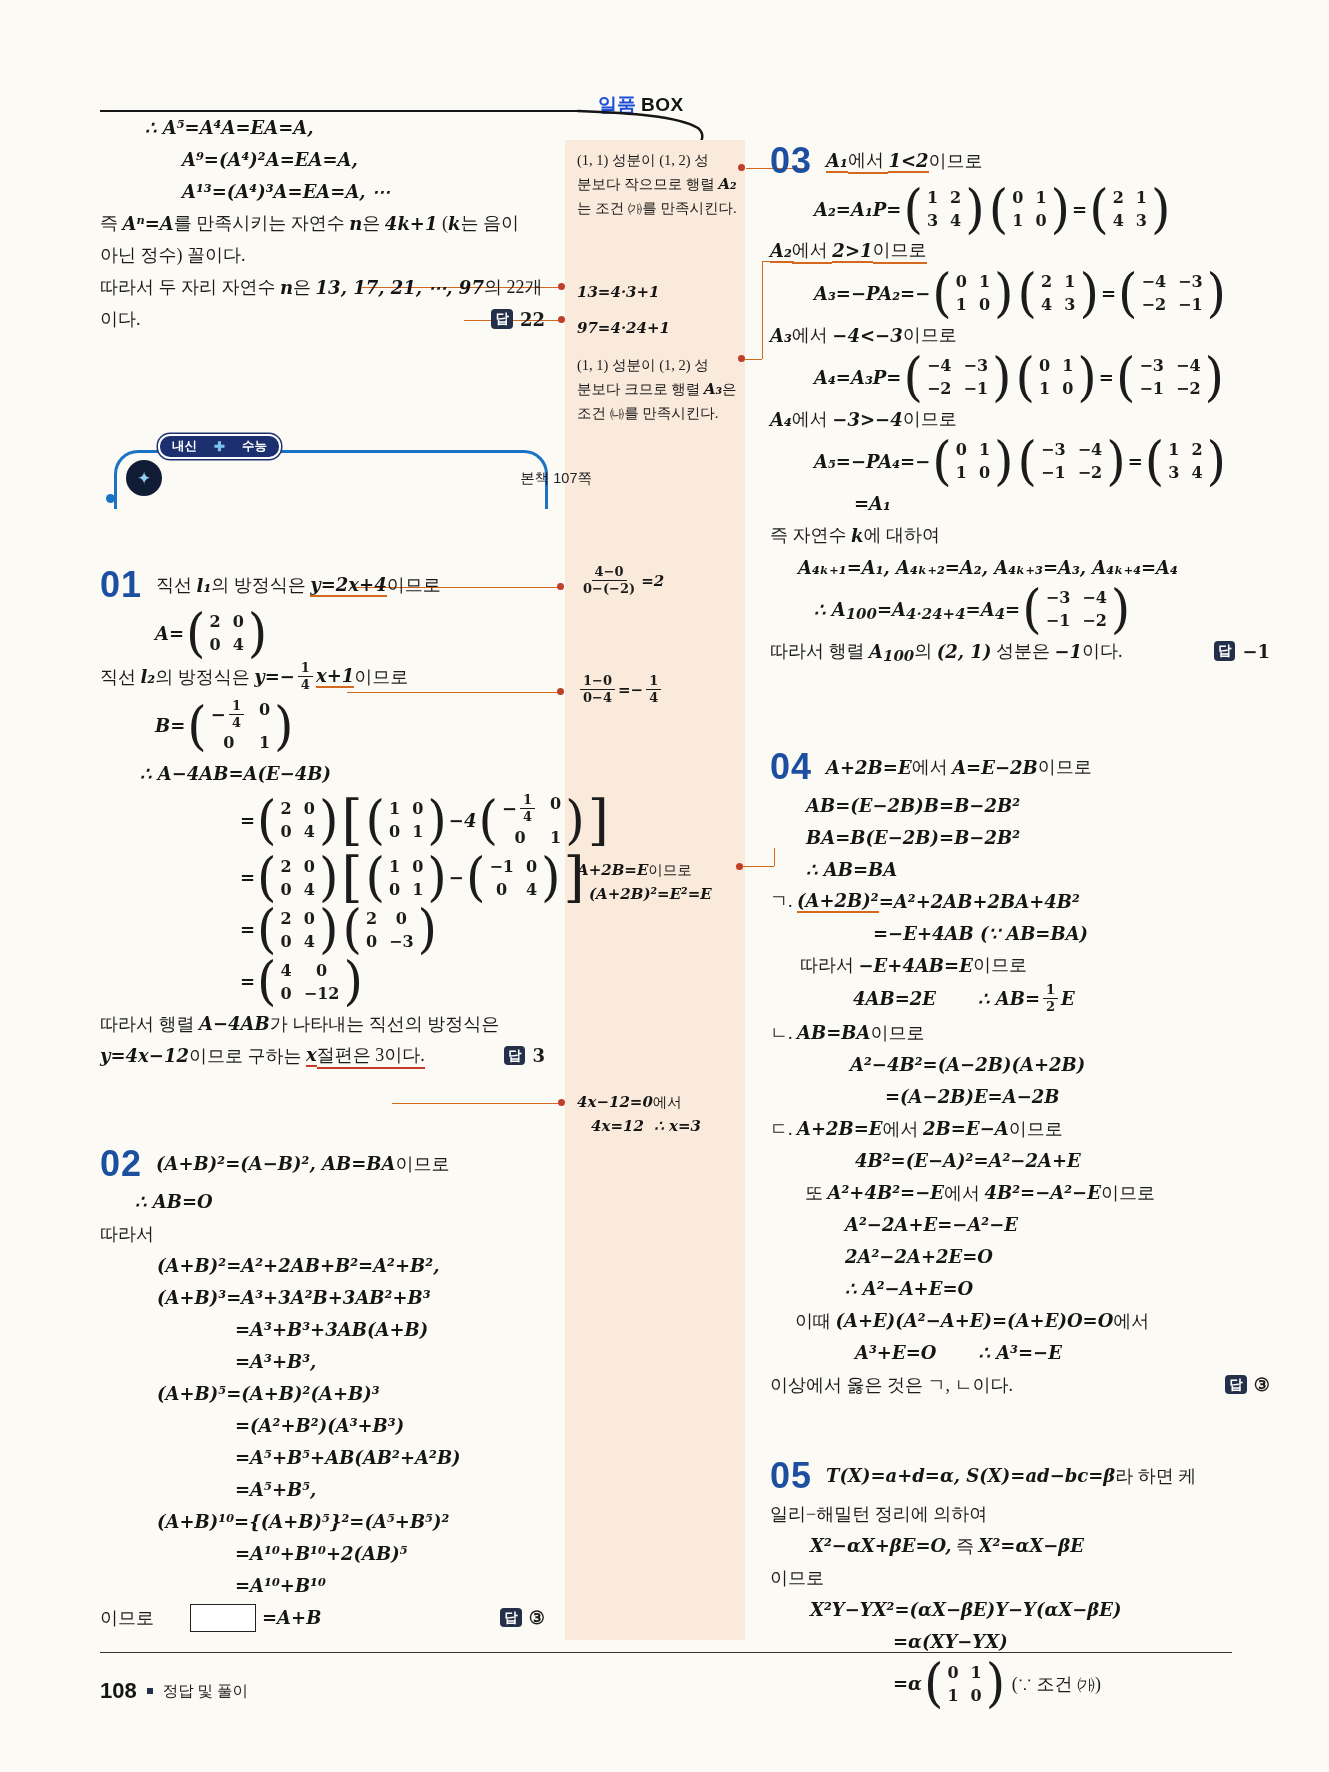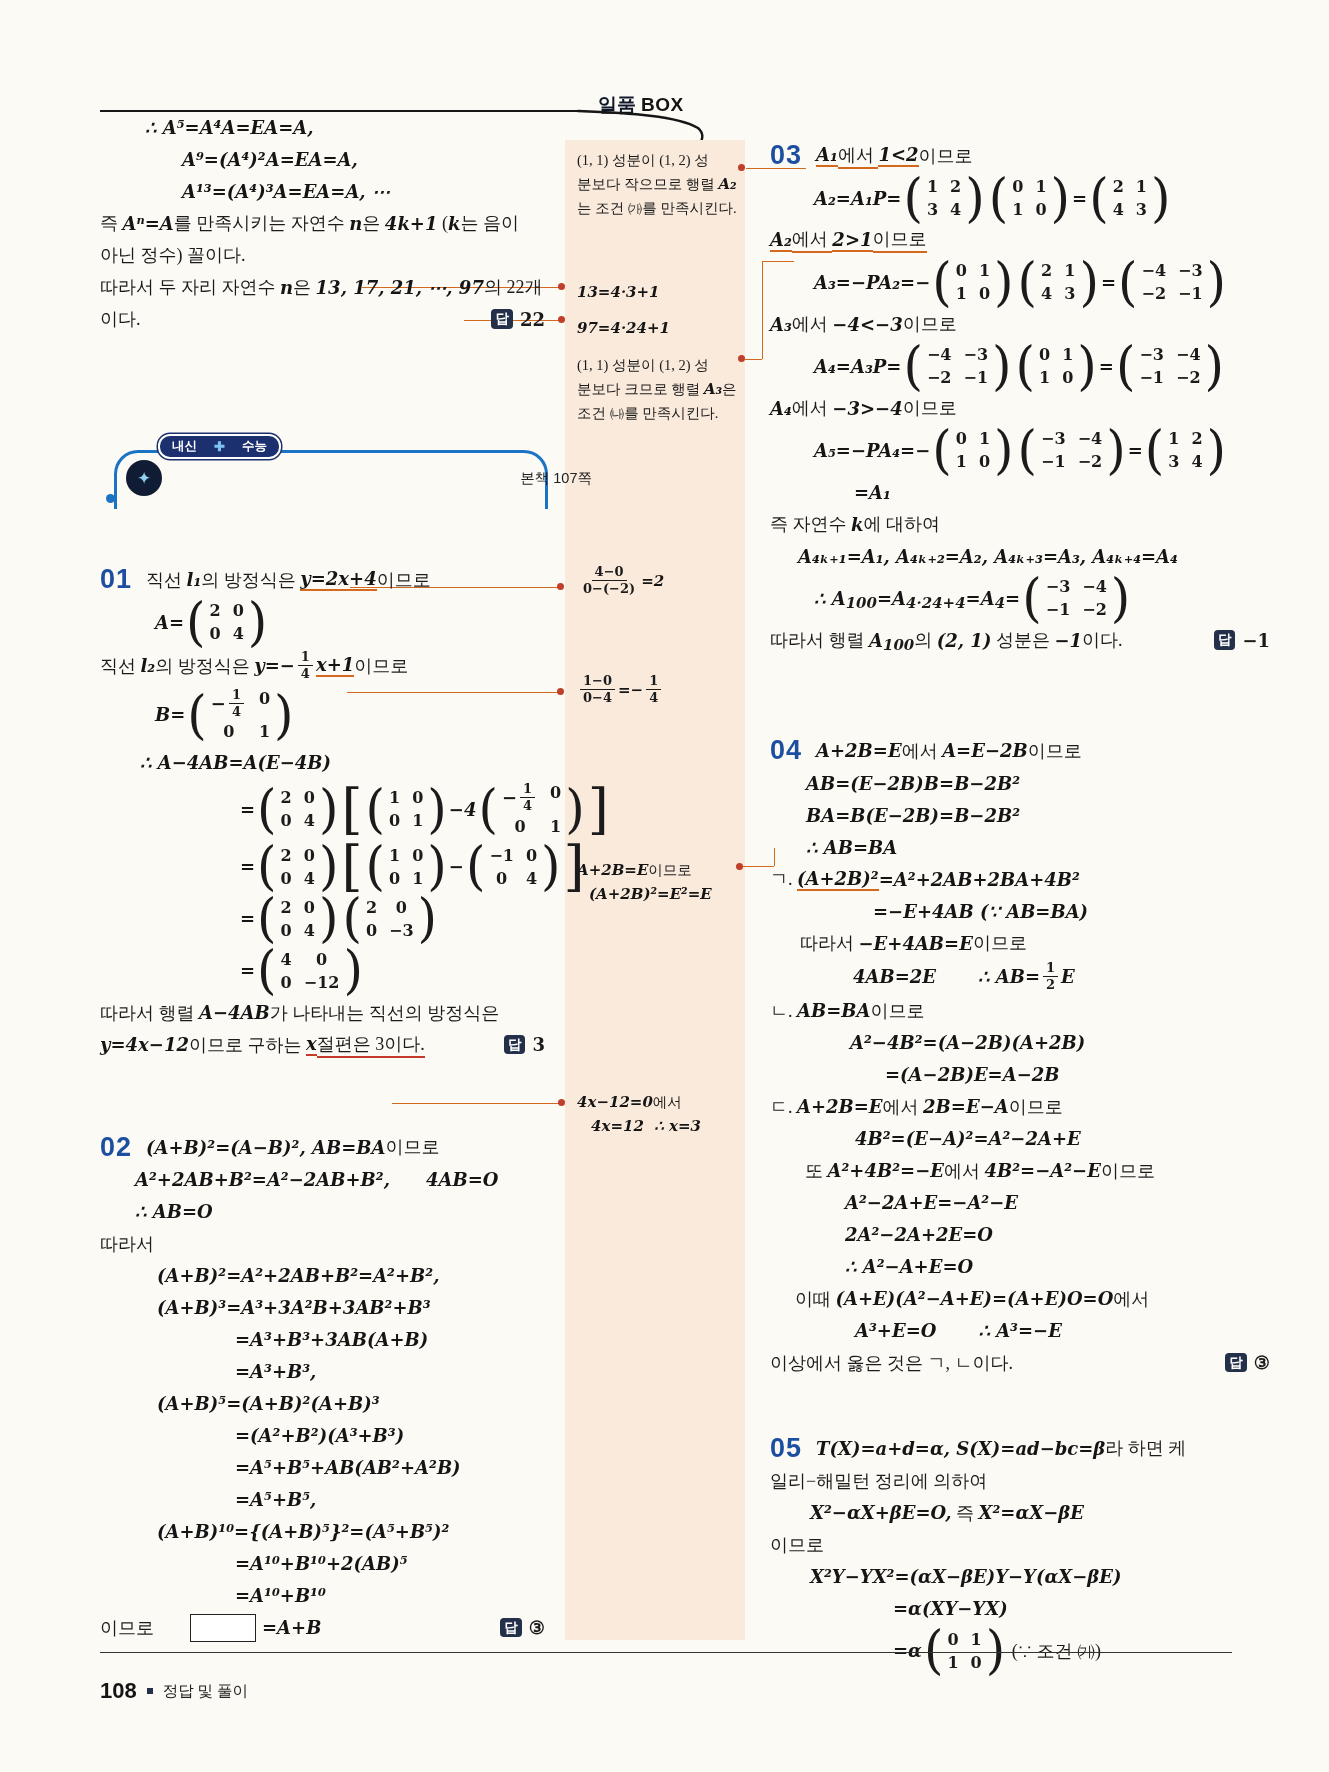--- a/index.html
+++ b/index.html
@@ -2,41 +2,41 @@
 <html><head>
 <meta charset="utf-8">
 <style>
   html,body{margin:0;padding:0;background:#e8e6e0;}
   .page{position:relative;width:1329px;height:1772px;background:#fcfaf5;overflow:hidden;
         font-family:"Liberation Serif", serif;color:#1b1b1b;}
   
   .top-rule{position:absolute;left:100px;top:110px;width:478px;height:0;border-top:2.4px solid #161616;}
   .hdr-label{position:absolute;left:598px;top:92px;display:flex;gap:5px;align-items:baseline;
              font-family:"Liberation Sans",sans-serif;font-weight:800;font-size:19px;}
-  .hdr-label .red{color:#0f172a;}
+  .hdr-label .red{color:#1d4ed8;}
   .hdr-label .blk{color:#141414;letter-spacing:.5px;}
   .hdr-curve{position:absolute;left:0;top:0;pointer-events:none;}
   
   .strip{position:absolute;left:565px;top:140px;width:180px;height:1500px;background:#faeadc;}
   .note{position:absolute;left:12px;width:168px;}
   .note .line{min-height:24px;margin-bottom:0;}
   .note .kt{font-size:14.5px;}
   .note .km{font-size:15px;}
   
   .col{position:absolute;}
   #col-left{left:100px;top:112px;width:445px;}
   #col-right{left:770px;top:140px;width:500px;}
   .line{display:flex;align-items:center;white-space:pre;min-height:30px;margin-bottom:2px;width:100%;}
   .kt{font-size:18px;font-weight:500;color:#1b1b1b;}
   .km{font-family:"DejaVu Serif",serif;font-style:italic;font-weight:700;font-size:18px;color:#151515;}
   .ksub{font-family:"DejaVu Serif",serif;font-style:italic;font-weight:700;font-size:15px;
         position:relative;bottom:-5px;}
   .u1{border-bottom:2px solid #d2691e;}
   .u2{border-bottom:2px solid #c53a28;}
-  .pnum{font-family:"Liberation Sans",sans-serif;font-weight:800;font-size:27px;color:#1d4fa1;
+  .pnum{font-family:"Liberation Sans",sans-serif;font-weight:800;font-size:36px;color:#1d4fa1;
         margin-right:14px;letter-spacing:1px;}
   .fill{flex:1 1 auto;}
   
   .mx{display:inline-flex;align-items:center;margin:0 2px;}
   .mx .p{font-family:"DejaVu Serif",serif;font-size:50px;font-weight:400;line-height:.85;transform:scaleY(1.05);}
   .mx .g{display:inline-grid;grid-template-columns:auto auto;column-gap:12px;padding:2px 4px;}
   .mx .c{font-family:"DejaVu Serif",serif;font-weight:700;font-size:16px;line-height:23px;text-align:center;}
   .bigb{font-family:"DejaVu Serif",serif;font-size:54px;font-weight:300;line-height:.8;transform:scaleY(1.02);margin:0 1px;}
   
   .frw{display:inline-flex;align-items:center;}
@@ -172,21 +172,20 @@
       <div class="line"><span class="kt">직선 </span><span class="km">l₂</span><span class="kt">의 방정식은 </span><span class="km">y=−</span><span class="frw"><span class="fr"><span class="fn">1</span><span class="fd">4</span></span></span><span class="km u1">x+1</span><span class="kt">이므로</span></div>
       <div class="line" style="margin-left: 55px;"><span class="km">B=</span><span class="mx"><span class="p">(</span><span class="g"><span class="c"><span class="frw"><span class="km">−</span><span class="fr"><span class="fn">1</span><span class="fd">4</span></span></span></span><span class="c">0</span><span class="c">0</span><span class="c">1</span></span><span class="p">)</span></span></div>
       <div class="line" style="margin-left: 40px;"><span class="km">∴ A−4AB=A(E−4B)</span></div>
       <div class="line" style="margin-left: 140px;"><span class="km">=</span><span class="mx"><span class="p">(</span><span class="g"><span class="c">2</span><span class="c">0</span><span class="c">0</span><span class="c">4</span></span><span class="p">)</span></span><span class="bigb">[</span><span class="mx"><span class="p">(</span><span class="g"><span class="c">1</span><span class="c">0</span><span class="c">0</span><span class="c">1</span></span><span class="p">)</span></span><span class="km">−4</span><span class="mx"><span class="p">(</span><span class="g"><span class="c"><span class="frw"><span class="km">−</span><span class="fr"><span class="fn">1</span><span class="fd">4</span></span></span></span><span class="c">0</span><span class="c">0</span><span class="c">1</span></span><span class="p">)</span></span><span class="bigb">]</span></div>
       <div class="line" style="margin-left: 140px;"><span class="km">=</span><span class="mx"><span class="p">(</span><span class="g"><span class="c">2</span><span class="c">0</span><span class="c">0</span><span class="c">4</span></span><span class="p">)</span></span><span class="bigb">[</span><span class="mx"><span class="p">(</span><span class="g"><span class="c">1</span><span class="c">0</span><span class="c">0</span><span class="c">1</span></span><span class="p">)</span></span><span class="km">−</span><span class="mx"><span class="p">(</span><span class="g"><span class="c">−1</span><span class="c">0</span><span class="c">0</span><span class="c">4</span></span><span class="p">)</span></span><span class="bigb">]</span></div>
       <div class="line" style="margin-left: 140px;"><span class="km">=</span><span class="mx"><span class="p">(</span><span class="g"><span class="c">2</span><span class="c">0</span><span class="c">0</span><span class="c">4</span></span><span class="p">)</span></span><span class="mx"><span class="p">(</span><span class="g"><span class="c">2</span><span class="c">0</span><span class="c">0</span><span class="c">−3</span></span><span class="p">)</span></span></div>
       <div class="line" style="margin-left: 140px;"><span class="km">=</span><span class="mx"><span class="p">(</span><span class="g"><span class="c">4</span><span class="c">0</span><span class="c">0</span><span class="c">−12</span></span><span class="p">)</span></span></div>
       <div class="line"><span class="kt">따라서 행렬 </span><span class="km">A−4AB</span><span class="kt">가 나타내는 직선의 방정식은</span></div>
       <div class="line"><span class="km">y=4x−12</span><span class="kt">이므로 구하는 </span><span class="km u2">x</span><span class="kt u2">절편은 3이다.</span><span class="fill"></span><span class="ab"><span class="abq" style="background: rgb(36, 47, 73);">답</span><span class="abv">3</span></span></div>
       <div class="line" style="margin-top: 72px;"><span class="pnum" style="color: rgb(29, 79, 161);">02</span><span class="km">(A+B)²=(A−B)², AB=BA</span><span class="kt">이므로</span></div>
-      <div class="line" style="margin-left: 35px;"><span class="km">A²+2AB+B²=A²−2AB+B²,</span><span style="display: inline-block; width: 36px;"></span><span class="km">4AB=O</span></div>
       <div class="line" style="margin-left: 35px;"><span class="km">∴ AB=O</span></div>
       <div class="line"><span class="kt">따라서</span></div>
       <div class="line" style="margin-left: 57px;"><span class="km">(A+B)²=A²+2AB+B²=A²+B²,</span></div>
       <div class="line" style="margin-left: 57px;"><span class="km">(A+B)³=A³+3A²B+3AB²+B³</span></div>
       <div class="line" style="margin-left: 135px;"><span class="km">=A³+B³+3AB(A+B)</span></div>
       <div class="line" style="margin-left: 135px;"><span class="km">=A³+B³,</span></div>
       <div class="line" style="margin-left: 57px;"><span class="km">(A+B)⁵=(A+B)²(A+B)³</span></div>
       <div class="line" style="margin-left: 135px;"><span class="km">=(A²+B²)(A³+B³)</span></div>
       <div class="line" style="margin-left: 135px;"><span class="km">=A⁵+B⁵+AB(AB²+A²B)</span></div>
       <div class="line" style="margin-left: 135px;"><span class="km">=A⁵+B⁵,</span></div>

